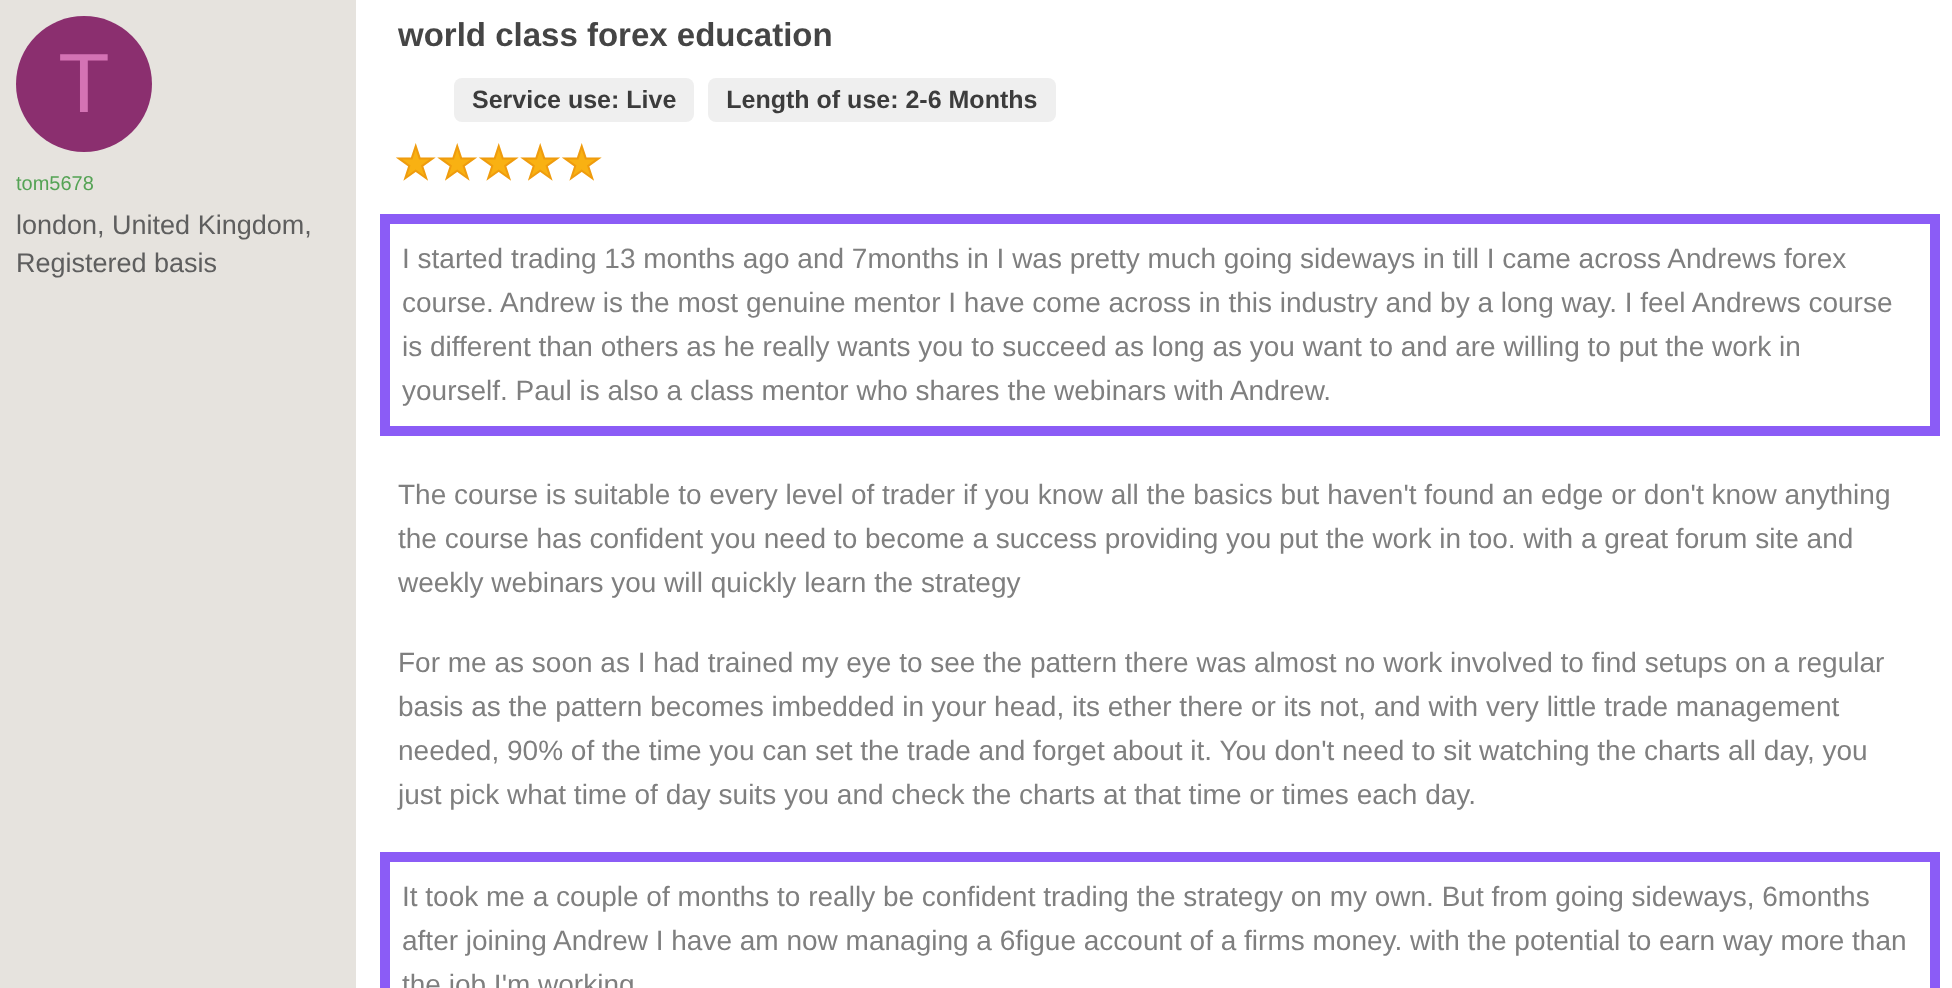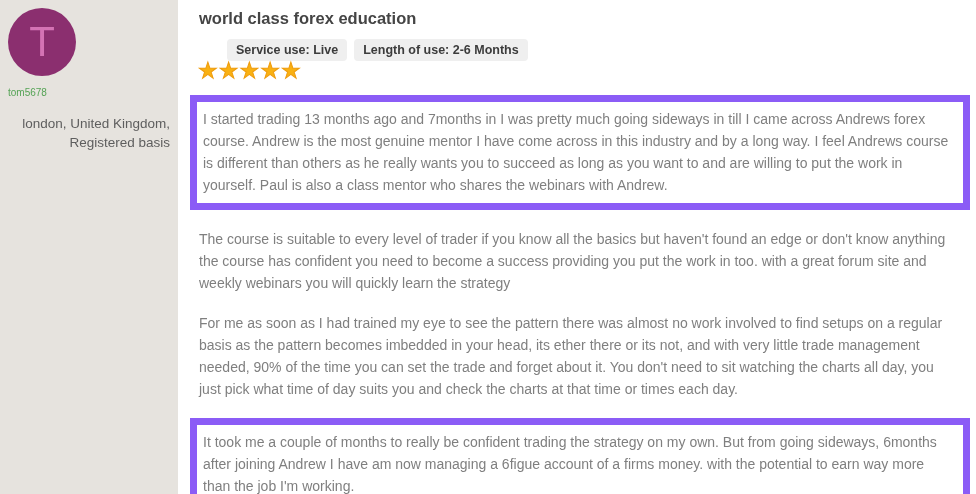--- a/index.html
+++ b/index.html
@@ -40,44 +40,44 @@
     line-height: 1;
     font-weight: 400;
   }
   .username {
     margin-top: 11px;
     color: #55a355;
     font-size: 10px;
     cursor: pointer;
   }
   .user-meta {
-    margin-top: 16px;
+    margin-top: 5px;
     color: #5e5e5e;
     font-size: 13.5px;
     line-height: 19px;
-    text-align: right;
   }
   
   .main {
     position: absolute;
     left: 178px; top: 0;
     width: 798px;
     height: 494px;
     box-sizing: border-box;
     padding: 9px 6px 0 21px;
   }
   .review-title {
     font-size: 16.5px;
     font-weight: bold;
     color: #454545;
     margin: 0 0 11px 0;
   }
   .badges {
     display: flex;
     gap: 7px;
+    margin-bottom: 11px;
     padding-left: 28px;
   }
   .badge {
     background: #efefef;
     border-radius: 4px;
     padding: 4px 9px;
     font-size: 12.5px;
     font-weight: bold;
     color: #3c3c3c;
     white-space: nowrap;
@@ -96,21 +96,21 @@
     width: 760px;
     font-size: 14px;
     line-height: 22px;
     color: #7f7f7f;
     margin: 0 0 18px 0;
   }
   .review-body .para.highlighted {
     box-sizing: border-box;
     width: 780px;
     margin-left: -9px;
-    border: 7px solid #8b5cf6;
+    border: 5px solid #8b5cf6;
     padding: 6px 8px 7px 6px;
   }
   .review-body .para:last-child {
     margin-bottom: 0;
   }
 </style>
 </head>
 <body>
 
 <div class="page">

